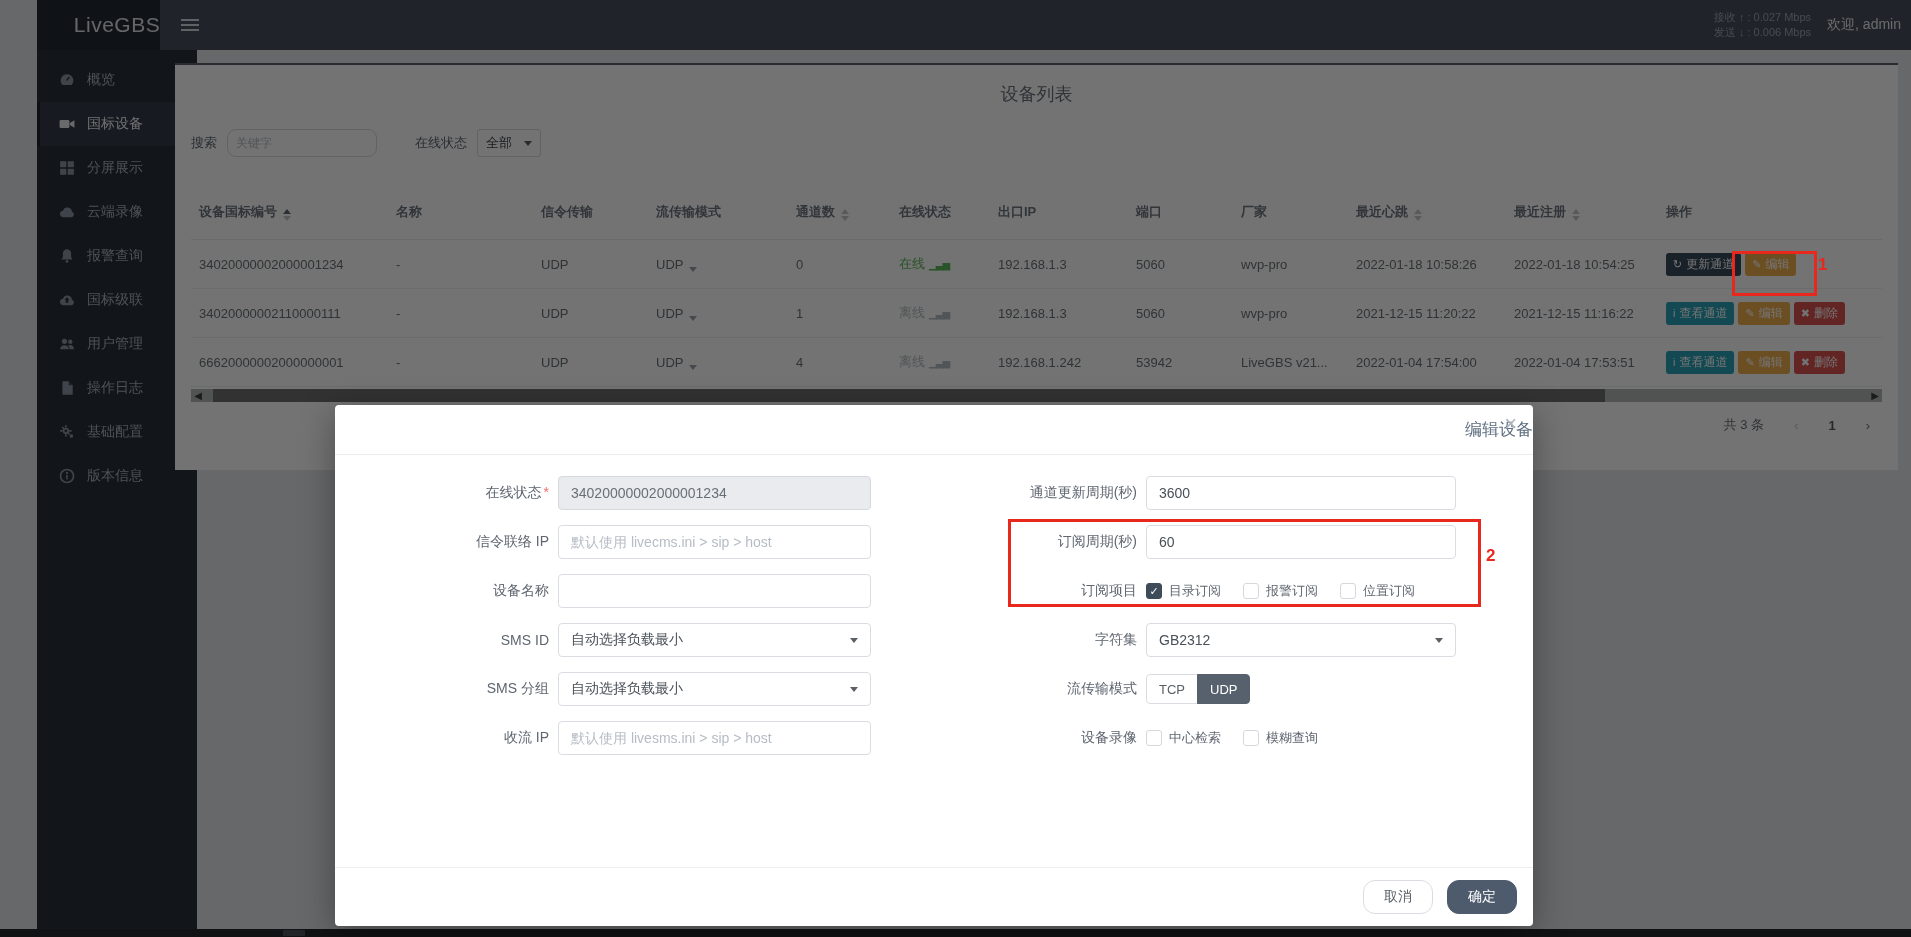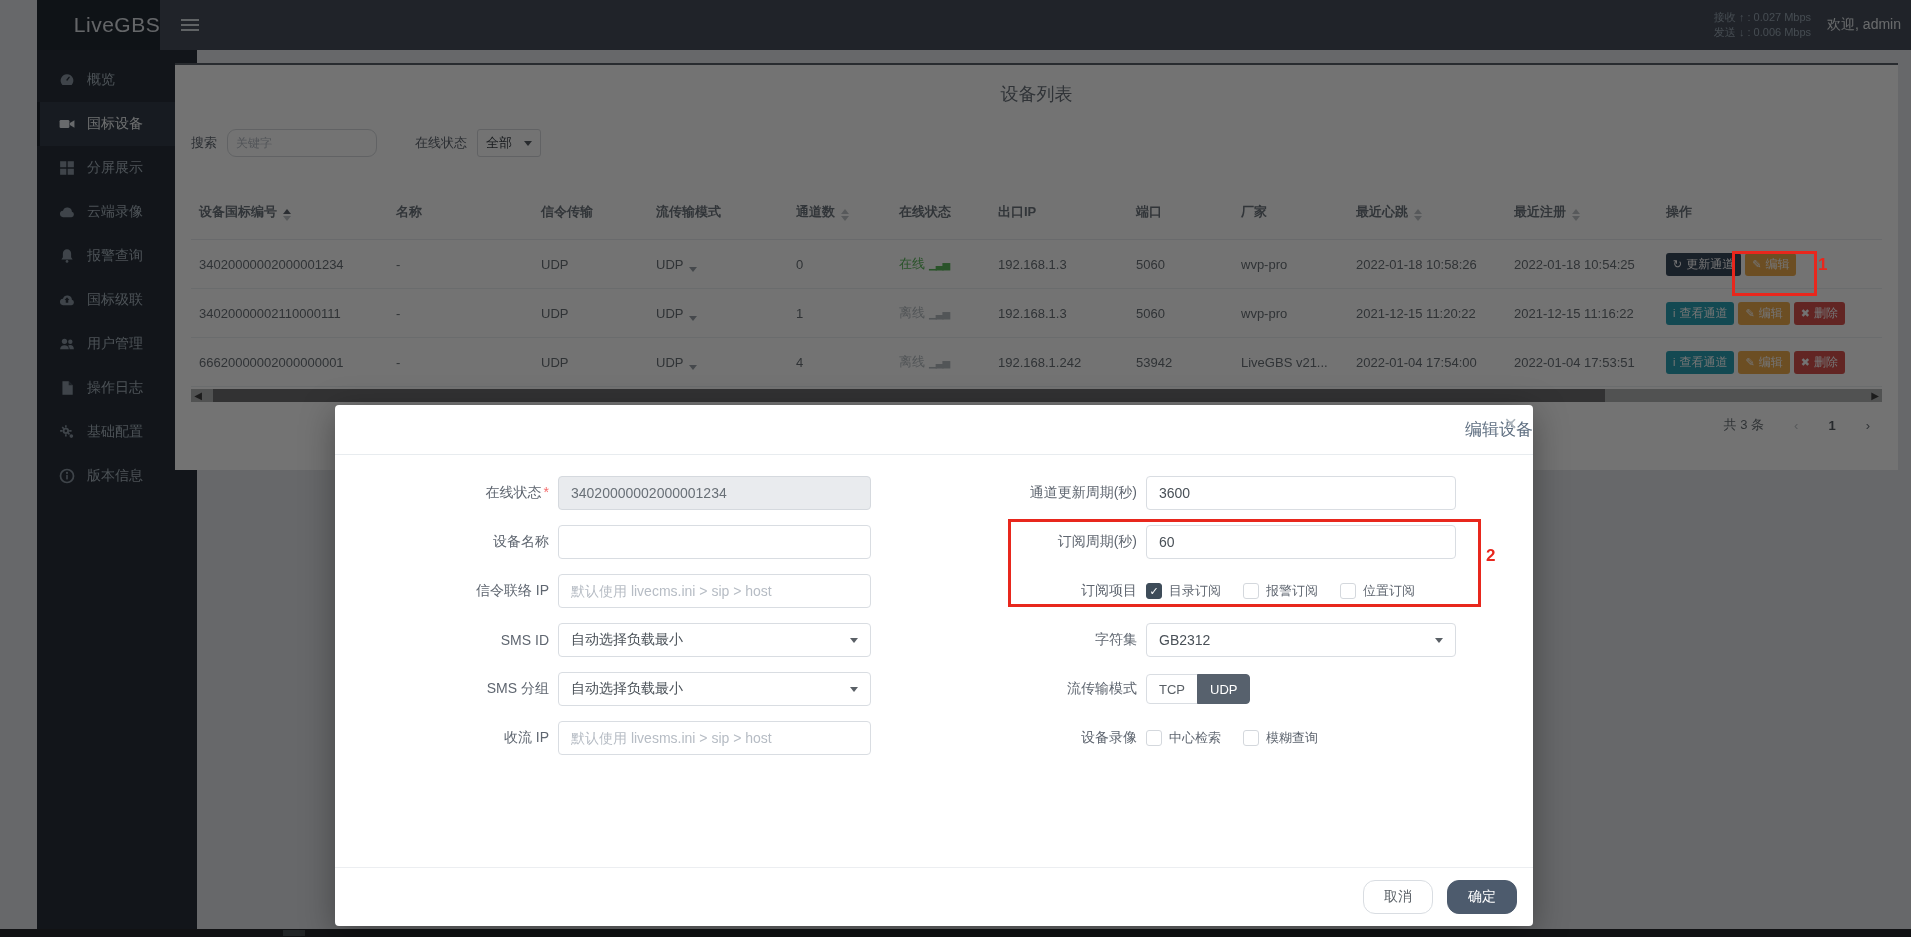--- a/index.html
+++ b/index.html
@@ -423,29 +423,29 @@
     <div class="modal-body">
 
       <div class="fcol col-left">
         <div class="frow">
           <span class="flabel"><span>在线状态</span><span class="req">*</span></span>
           <span class="fctrl">
               <input class="txt" disabled="" value="34020000002000001234" style="">
             </span>
         </div>
         <div class="frow">
+          <span class="flabel">信令联络 IP</span>
+          <span class="fctrl">
+              <input class="txt" placeholder="默认使用 livecms.ini &gt; sip &gt; host" style="">
+            </span>
+        </div>
+        <div class="frow">
           <span class="flabel">设备名称</span>
           <span class="fctrl">
               <input class="txt" value="" style="">
-            </span>
-        </div>
-        <div class="frow">
-          <span class="flabel">信令联络 IP</span>
-          <span class="fctrl">
-              <input class="txt" placeholder="默认使用 livecms.ini &gt; sip &gt; host" style="">
             </span>
         </div>
         <div class="frow">
           <span class="flabel">SMS ID</span>
           <span class="fctrl">
               <span class="select">
                 <span>自动选择负载最小</span>
                 <span class="caret"></span>
               </span>
             </span>

